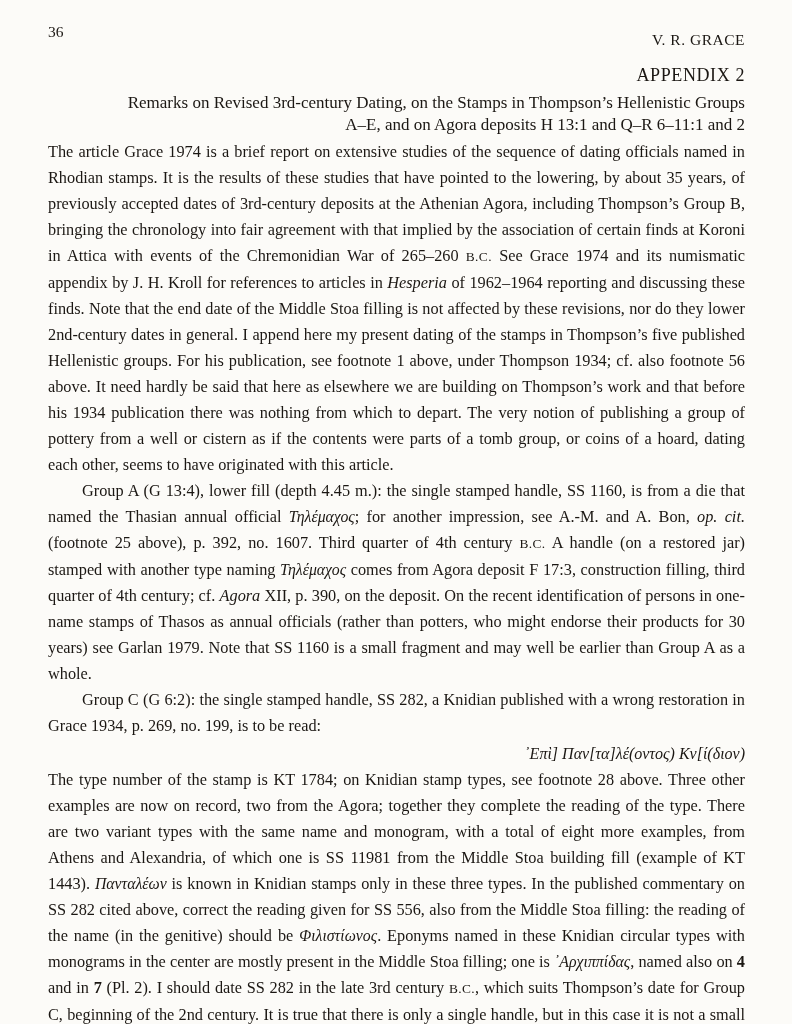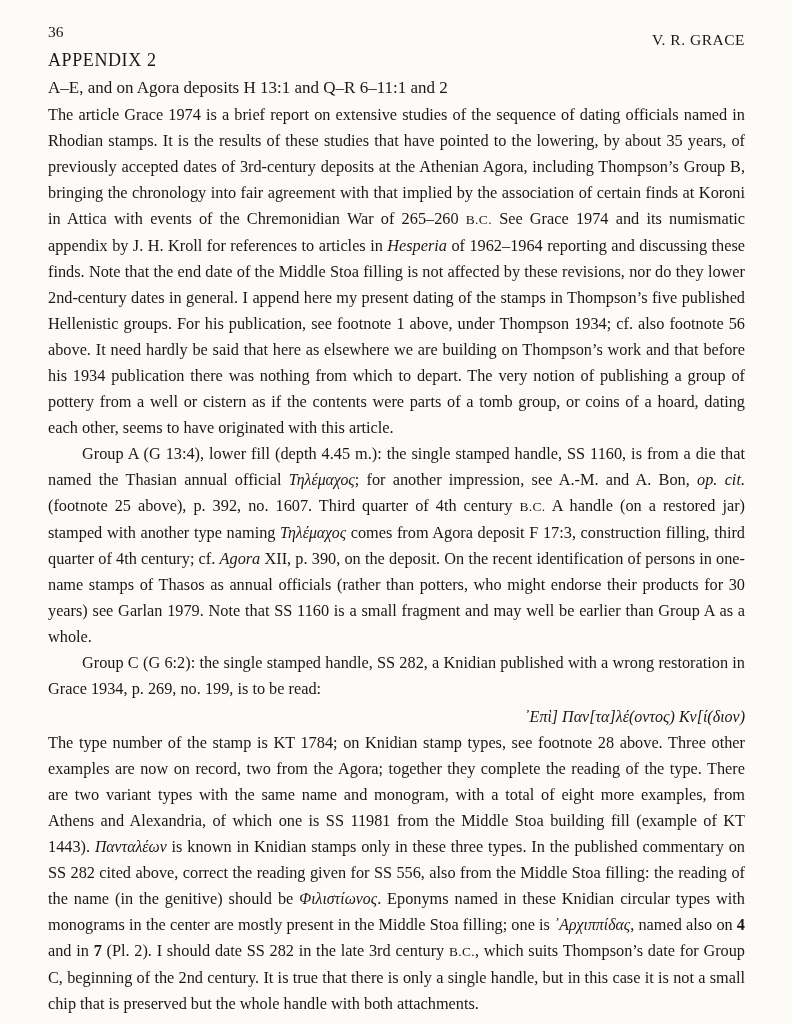--- a/index.html
+++ b/index.html
@@ -31,22 +31,22 @@
   }
   .rhead {
     position: absolute;
     left: 0;
     right: 0;
     top: 8px;
     text-align: right;
     letter-spacing: 0.5px;
   }
   .titleblock {
-    margin-top: 8px;
-    text-align: left;
+    margin-top: 23px;
+    text-align: right;
   }
   .apphead {
     font-size: 18px;
     letter-spacing: 0.6px;
     margin-bottom: 6px;
   }
   .subtitle {
     font-size: 17px;
     line-height: 22px;
   }
@@ -75,20 +75,21 @@
 </head>
 <body>
 
 <div class="page">
   <div class="runhead">
     <span class="pagenum">36</span>
     <span class="rhead">V. R. GRACE</span>
   </div>
   <div class="titleblock">
     <div class="apphead">APPENDIX 2</div>
+    <div class="subtitle">Remarks on Revised 3rd-century Dating, on the Stamps in Thompson’s Hellenistic Groups</div>
     <div class="subtitle">A–E, and on Agora deposits H 13:1 and Q–R 6–11:1 and 2</div>
   </div>
   <div class="bodytext">
       <p class="para noindent"><span>The article Grace 1974 is a brief report on extensive studies of the sequence of dating officials named in Rhodian stamps. It is the results of these studies that have pointed to the lowering, by about 35 years, of previously accepted dates of 3rd-century deposits at the Athenian Agora, including Thompson’s Group B, bringing the chronology into fair agreement with that implied by the association of certain finds at Koroni in Attica with events of the Chremonidian War of 265–260 </span><span class="sc">B.C.</span><span> See Grace 1974 and its numismatic appendix by J. H. Kroll for references to articles in </span><span class="it">Hesperia</span><span> of 1962–1964 reporting and discussing these finds. Note that the end date of the Middle Stoa filling is not affected by these revisions, nor do they lower 2nd-century dates in general. I append here my present dating of the stamps in Thompson’s five published Hellenistic groups. For his publication, see footnote 1 above, under Thompson 1934; cf. also footnote 56 above. It need hardly be said that here as elsewhere we are building on Thompson’s work and that before his 1934 publication there was nothing from which to depart. The very notion of publishing a group of pottery from a well or cistern as if the contents were parts of a tomb group, or coins of a hoard, dating each other, seems to have originated with this article.</span></p>
       <p class="para indent"><span>Group A (G 13:4), lower fill (depth 4.45 m.): the single stamped handle, SS 1160, is from a die that named the Thasian annual official </span><span class="greek">Τηλέμαχος</span><span>; for another impression, see A.-M. and A. Bon, </span><span class="it">op. cit.</span><span> (footnote 25 above), p. 392, no. 1607. Third quarter of 4th century </span><span class="sc">B.C.</span><span> A handle (on a restored jar) stamped with another type naming </span><span class="greek">Τηλέμαχος</span><span> comes from Agora deposit F 17:3, construction filling, third quarter of 4th century; cf. </span><span class="it">Agora</span><span> XII, p. 390, on the deposit. On the recent identification of persons in one-name stamps of Thasos as annual officials (rather than potters, who might endorse their products for 30 years) see Garlan 1979. Note that SS 1160 is a small fragment and may well be earlier than Group A as a whole.</span></p>
       <p class="para indent"><span>Group C (G 6:2): the single stamped handle, SS 282, a Knidian published with a wrong restoration in Grace 1934, p. 269, no. 199, is to be read:</span></p>
       <p class="para center greek-display"><span class="greek">᾿Επὶ] Παν[τα]λέ(οντος) Κν[ί(διον)</span></p>
       <p class="para noindent"><span>The type number of the stamp is KT 1784; on Knidian stamp types, see footnote 28 above. Three other examples are now on record, two from the Agora; together they complete the reading of the type. There are two variant types with the same name and monogram, with a total of eight more examples, from Athens and Alexandria, of which one is SS 11981 from the Middle Stoa building fill (example of KT 1443). </span><span class="greek">Πανταλέων</span><span> is known in Knidian stamps only in these three types. In the published commentary on SS 282 cited above, correct the reading given for SS 556, also from the Middle Stoa filling: the reading of the name (in the genitive) should be </span><span class="greek">Φιλιστίωνος</span><span>. Eponyms named in these Knidian circular types with monograms in the center are mostly present in the Middle Stoa filling; one is </span><span class="greek">᾿Αρχιππίδας</span><span>, named also on </span><span class="bold">4</span><span> and in </span><span class="bold">7</span><span> (Pl. 2). I should date SS 282 in the late 3rd century </span><span class="sc">B.C.</span><span>, which suits Thompson’s date for Group C, beginning of the 2nd century. It is true that there is only a single handle, but in this case it is not a small chip that is preserved but the whole handle with both attachments.</span></p>
     </div>
 </div>

